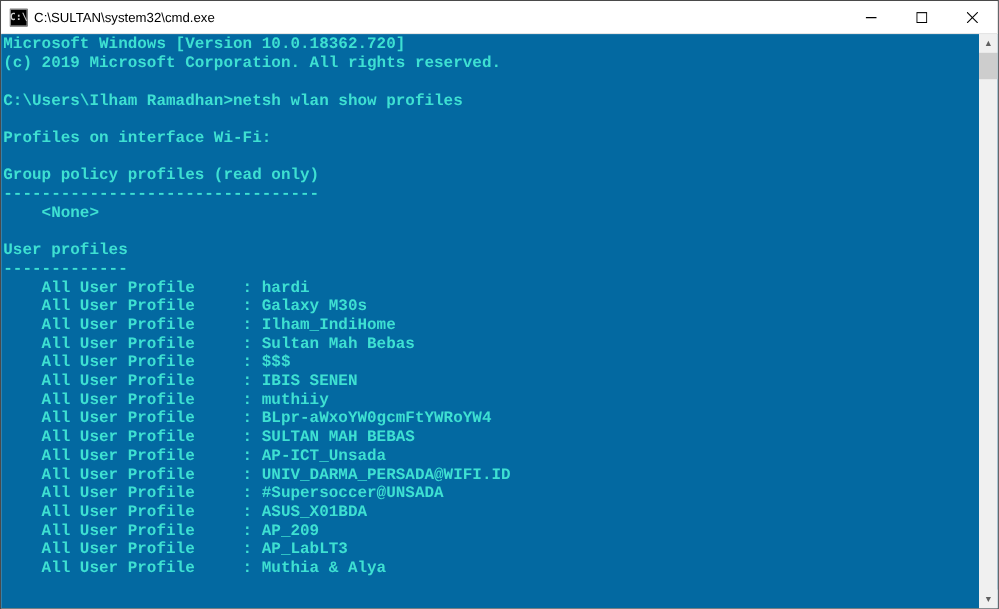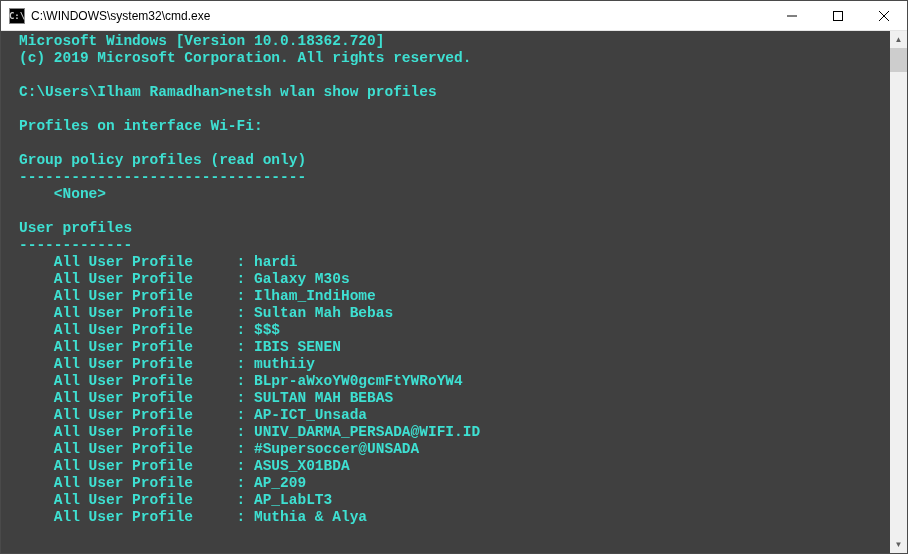--- a/index.html
+++ b/index.html
@@ -49,22 +49,21 @@
       align-items: center;
       justify-content: center;
       font-size: 10px;
       color: #000;
       cursor: default;
     }
     .titlebar-btn svg { stroke: #000; }
     .console-wrap {
       position: relative;
       height: calc(100% - 30px);
-      background: #404040;
-      padding-left: 16px;
+      background: #0369a1;
     }
     .console {
       height: 100%;
       width: calc(100% - 17px);
       padding: 2px 0 2px 2px;
       font-family: Consolas, "Courier New", monospace;
       font-size: 14.5px;
       line-height: 17px;
       color: #3ee0d2;
       font-weight: bold;
@@ -97,21 +96,21 @@
       width: 17px;
       height: 24px;
       background: #cdcdcd;
     }
   </style>
 </head>
 <body>
 
 <div class="titlebar">
   <span class="titlebar-icon">C:\</span>
-  <span class="titlebar-text">C:\WINDOWS\system32\cmd.exe</span>
+  <span class="titlebar-text">C:\SULTAN\system32\cmd.exe</span>
   <div class="titlebar-controls">
     <div class="titlebar-btn">
       <svg width="10" height="10">
           <line x1="0" y1="5" x2="10" y2="5" stroke-width="1"></line>
         </svg>
     </div>
     <div class="titlebar-btn">
       <svg width="10" height="10">
           <rect x="0.5" y="0.5" width="9" height="9" fill="none" stroke-width="1"></rect>
         </svg>

